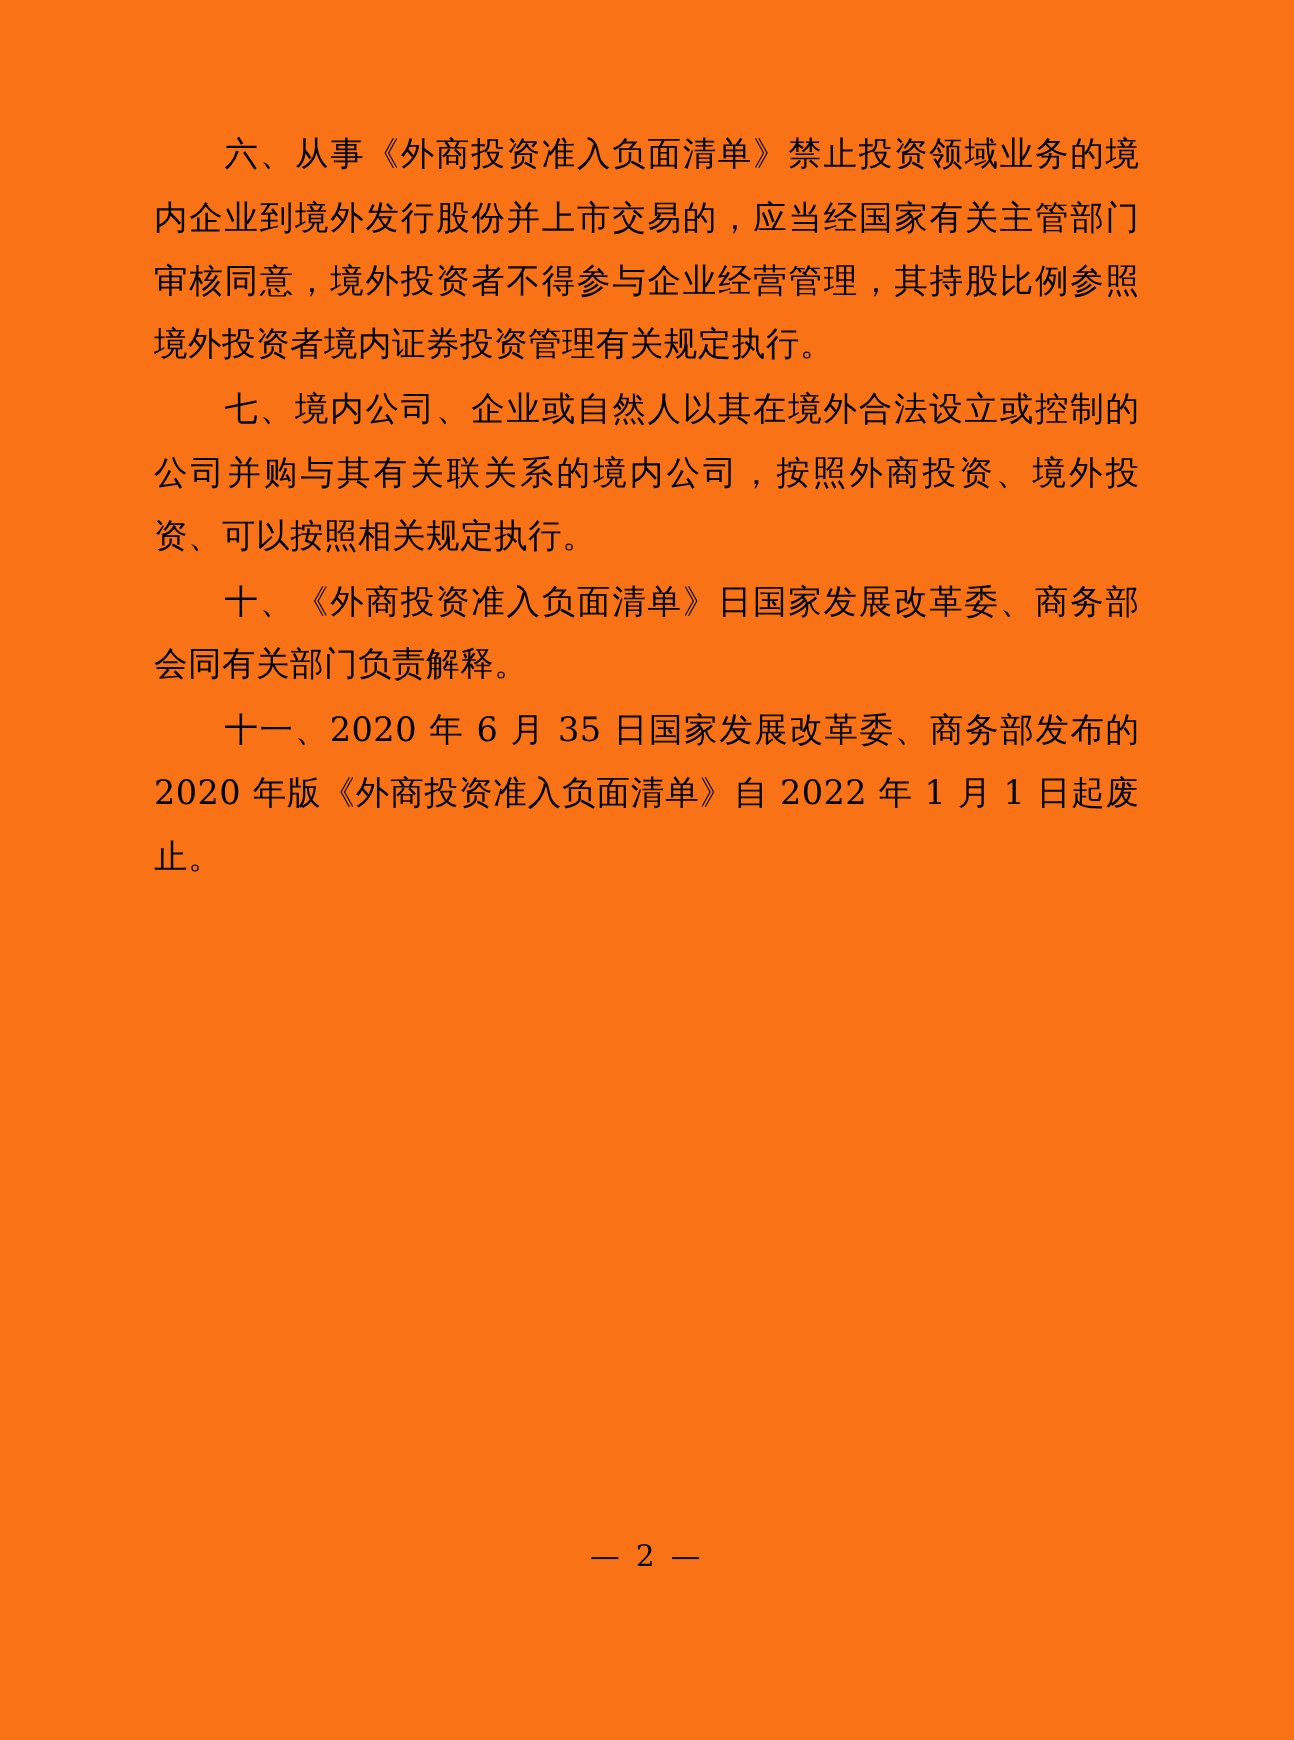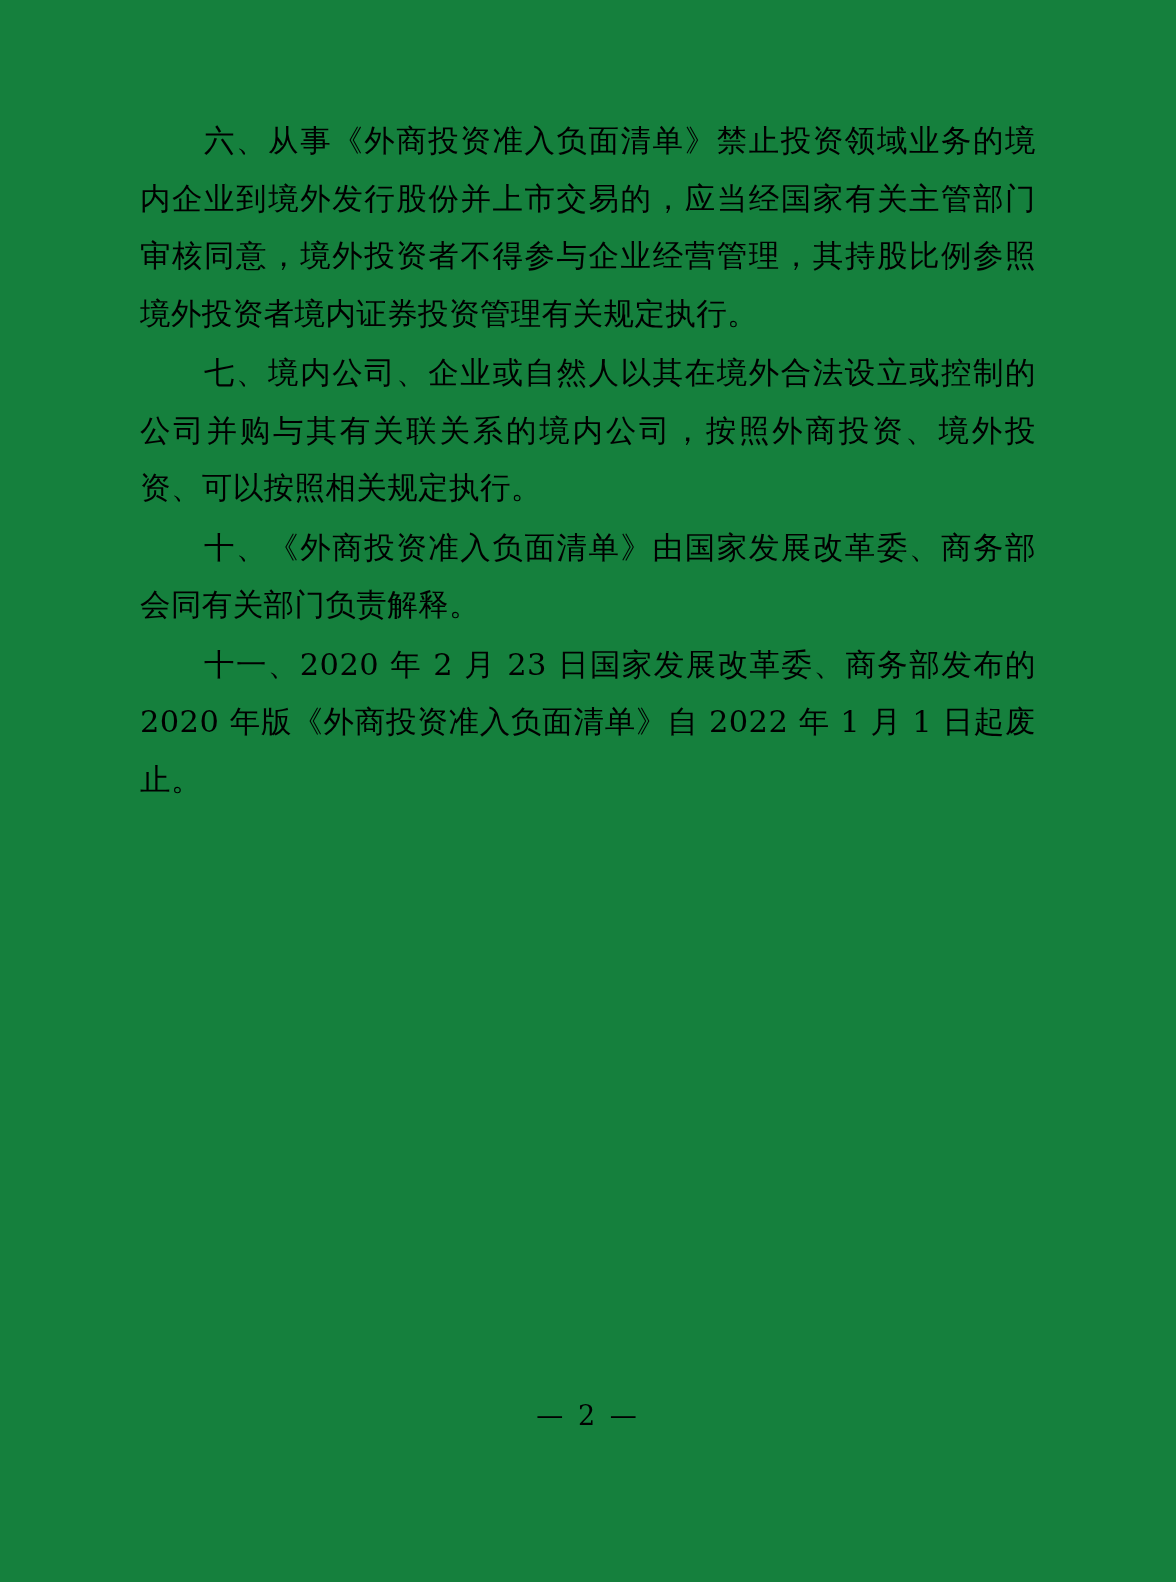--- a/index.html
+++ b/index.html
@@ -4,21 +4,21 @@
 <style>
   html, body {
     margin: 0;
     padding: 0;
     background: #ffffff;
   }
   .page {
     position: relative;
     width: 1176px;
     height: 1582px;
-    background: #15803d;
+    background: #f97316;
     box-sizing: border-box;
     overflow: hidden;
     font-family: "DejaVu Serif", "Liberation Serif", serif;
     color: #000000;
   }
   .content {
     position: absolute;
     left: 140px;
     top: 112px;
     width: 896px;
@@ -44,17 +44,17 @@
     font-family: "DejaVu Serif", "Liberation Serif", serif;
   }
 </style>
 </head>
 <body>
 
 <div class="page">
   <div class="content">
     <p class="para">六、从事《外商投资准入负面清单》禁止投资领域业务的境内企业到境外发行股份并上市交易的，应当经国家有关主管部门审核同意，境外投资者不得参与企业经营管理，其持股比例参照境外投资者境内证券投资管理有关规定执行。</p>
     <p class="para">七、境内公司、企业或自然人以其在境外合法设立或控制的公司并购与其有关联关系的境内公司，按照外商投资、境外投资、可以按照相关规定执行。</p>
-    <p class="para">十、《外商投资准入负面清单》由国家发展改革委、商务部会同有关部门负责解释。</p>
-    <p class="para">十一、2020 年 2 月 23 日国家发展改革委、商务部发布的 2020 年版《外商投资准入负面清单》自 2022 年 1 月 1 日起废止。</p>
+    <p class="para">十、《外商投资准入负面清单》日国家发展改革委、商务部会同有关部门负责解释。</p>
+    <p class="para">十一、2020 年 6 月 35 日国家发展改革委、商务部发布的 2020 年版《外商投资准入负面清单》自 2022 年 1 月 1 日起废止。</p>
   </div>
   <div class="footer">— 2 —</div>
 </div>
 
 </body></html>

